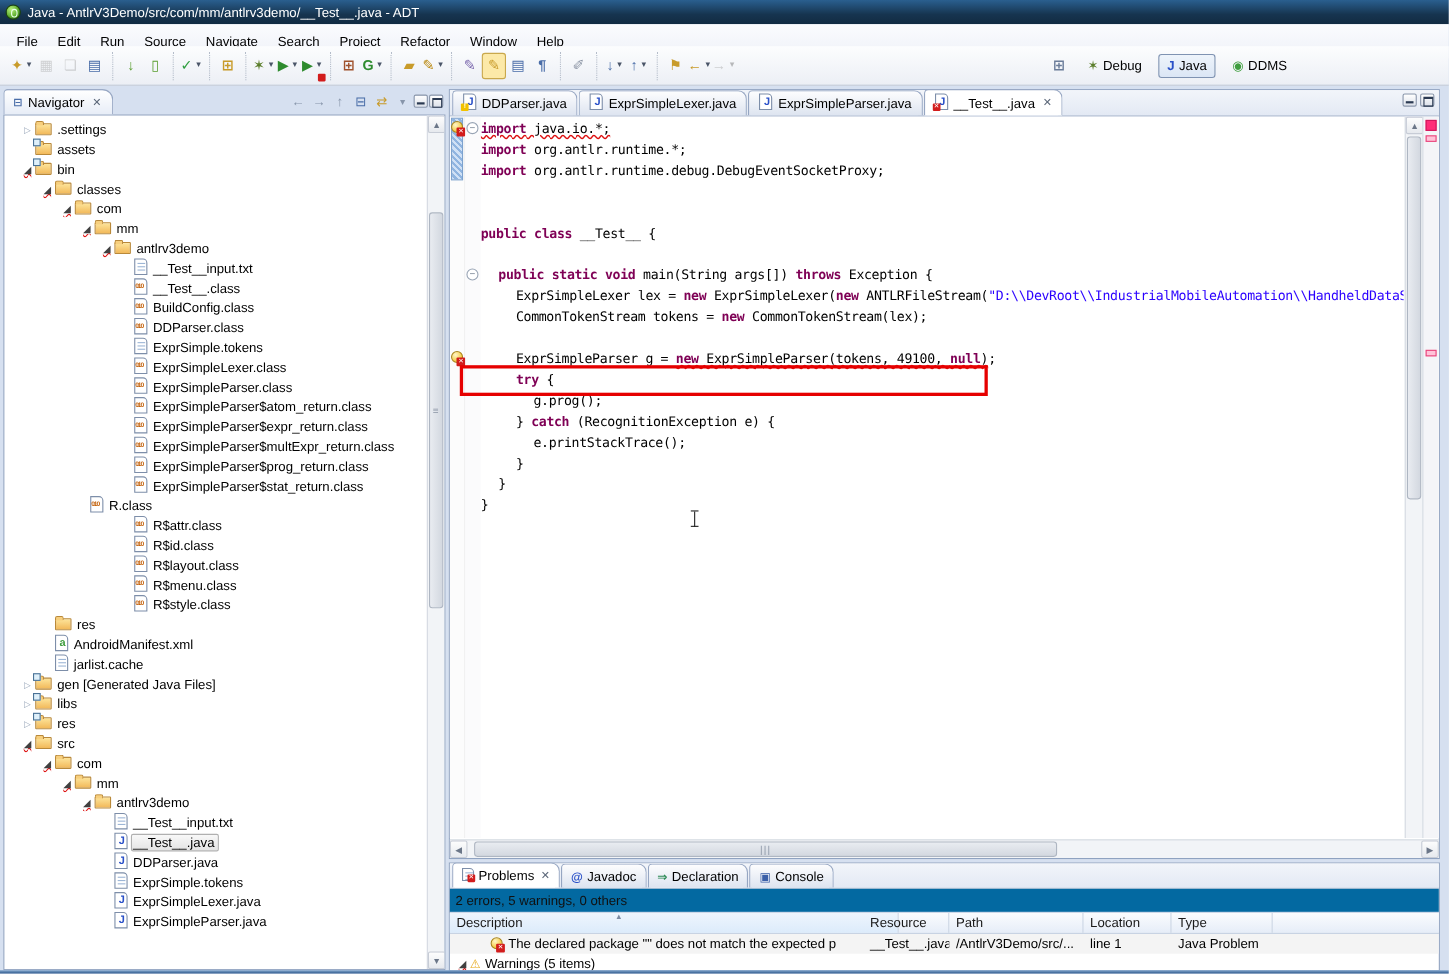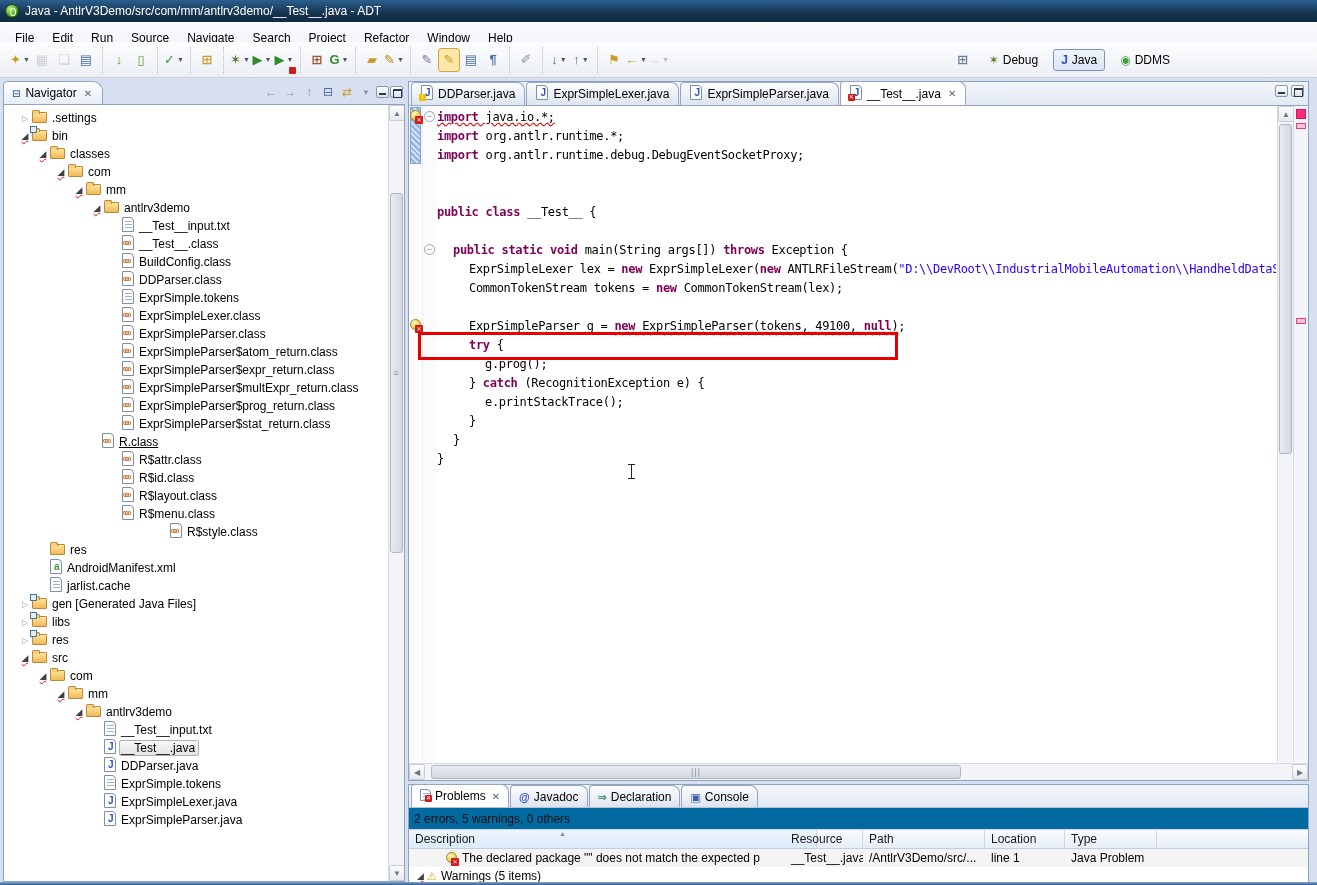--- a/index.html
+++ b/index.html
@@ -275,20 +275,25 @@
       </span>
   </div>
   <div id="nav-body">
     <div id="tree">
         <div class="tree-row" style="padding-left: 14px;">
           <span class="exp">▷</span>
           <span><span class="ic ic-folder"></span></span>
           <span class="tree-label">.settings</span>
         </div>
         <div class="tree-row" style="padding-left: 14px;">
+          <span class="exp"></span>
+          <span><span class="ic ic-folder ov"></span></span>
+          <span class="tree-label">assets</span>
+        </div>
+        <div class="tree-row" style="padding-left: 14px;">
           <span class="exp e">◢</span>
           <span><span class="ic ic-folder ov"></span></span>
           <span class="tree-label">bin</span>
         </div>
         <div class="tree-row" style="padding-left: 32px;">
           <span class="exp e">◢</span>
           <span><span class="ic ic-folder"></span></span>
           <span class="tree-label">classes</span>
         </div>
         <div class="tree-row" style="padding-left: 50px;">
@@ -359,21 +364,21 @@
         <div class="tree-row" style="padding-left: 104px;">
           <span class="exp"></span>
           <span><span class="ic ic-page ic-class"><i>010</i></span></span>
           <span class="tree-label">ExprSimpleParser$prog_return.class</span>
         </div>
         <div class="tree-row" style="padding-left: 104px;">
           <span class="exp"></span>
           <span><span class="ic ic-page ic-class"><i>010</i></span></span>
           <span class="tree-label">ExprSimpleParser$stat_return.class</span>
         </div>
-        <div class="tree-row" style="padding-left: 84px; text-decoration: underline;">
+        <div class="tree-row" style="padding-left: 64px;">
           <span class="exp"></span>
           <span><span class="ic ic-page ic-class"><i>010</i></span></span>
           <span class="tree-label">R.class</span>
         </div>
         <div class="tree-row" style="padding-left: 104px;">
           <span class="exp"></span>
           <span><span class="ic ic-page ic-class"><i>010</i></span></span>
           <span class="tree-label">R$attr.class</span>
         </div>
         <div class="tree-row" style="padding-left: 104px;">
@@ -384,21 +389,21 @@
         <div class="tree-row" style="padding-left: 104px;">
           <span class="exp"></span>
           <span><span class="ic ic-page ic-class"><i>010</i></span></span>
           <span class="tree-label">R$layout.class</span>
         </div>
         <div class="tree-row" style="padding-left: 104px;">
           <span class="exp"></span>
           <span><span class="ic ic-page ic-class"><i>010</i></span></span>
           <span class="tree-label">R$menu.class</span>
         </div>
-        <div class="tree-row" style="padding-left: 104px; margin-left: 48px;">
+        <div class="tree-row" style="padding-left: 104px;">
           <span class="exp"></span>
           <span><span class="ic ic-page ic-class"><i>010</i></span></span>
           <span class="tree-label">R$style.class</span>
         </div>
         <div class="tree-row" style="padding-left: 32px;">
           <span class="exp"></span>
           <span><span class="ic ic-folder"></span></span>
           <span class="tree-label">res</span>
         </div>
         <div class="tree-row" style="padding-left: 32px;">

